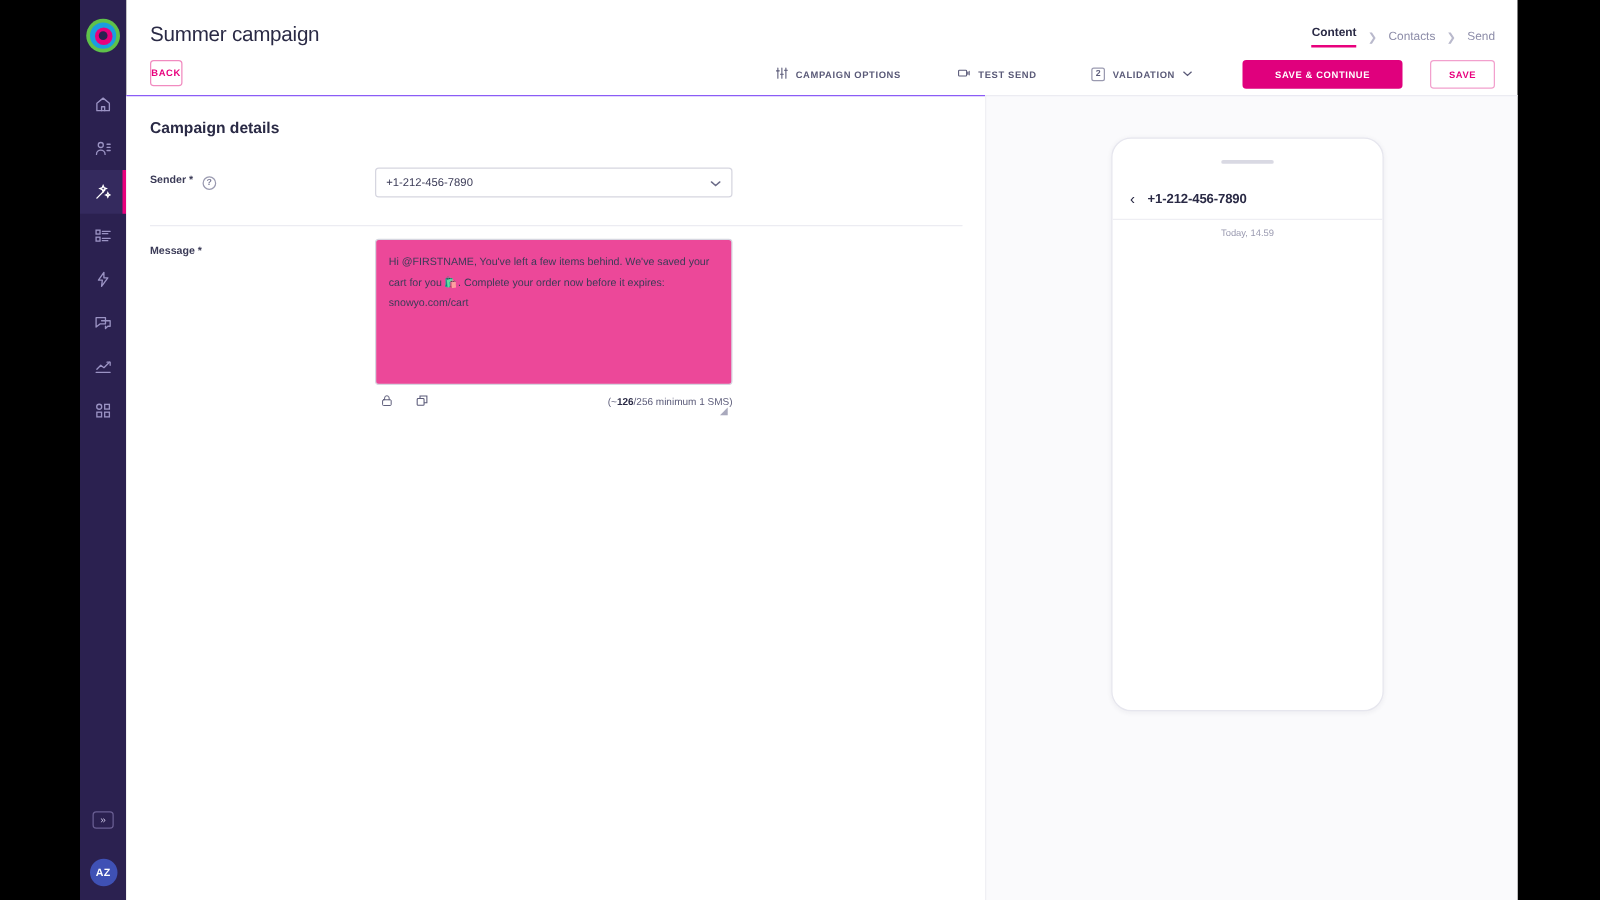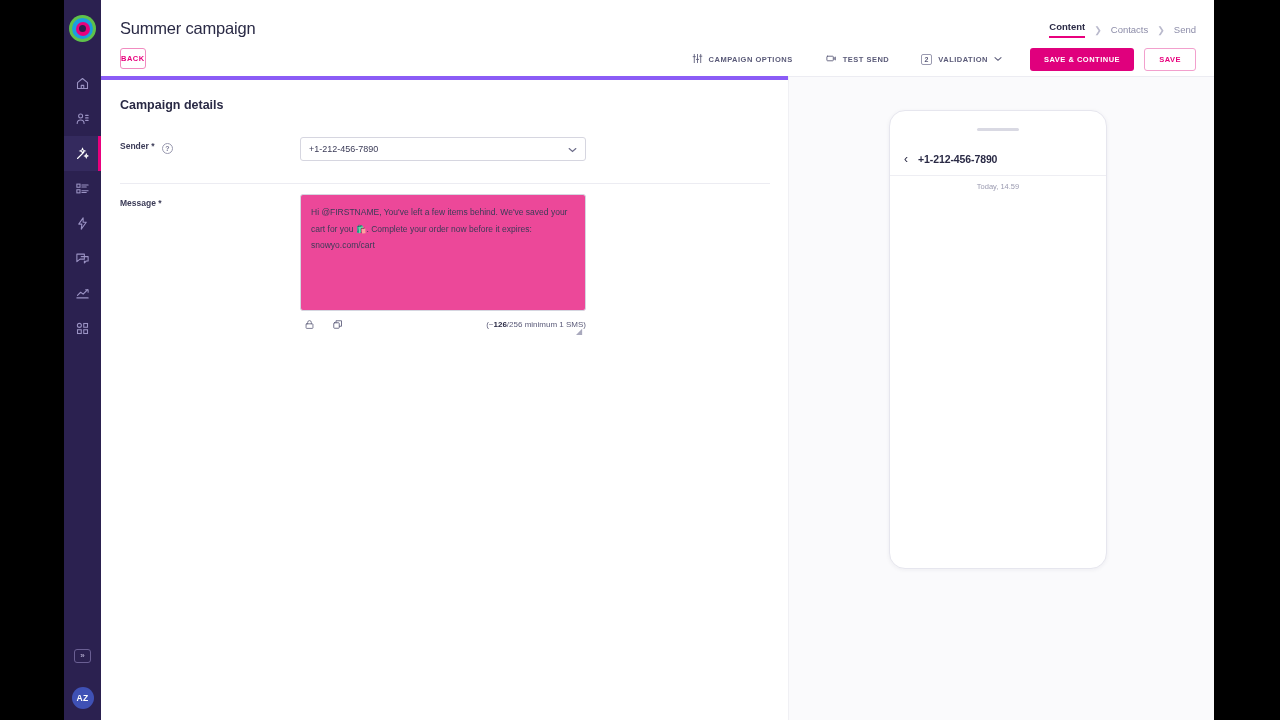--- a/index.html
+++ b/index.html
@@ -83,47 +83,47 @@
   }
   .bc-item { cursor: pointer; }
   .bc-item.active {
     color: #2a2a45; font-weight: bold;
     border-bottom: 2px solid #e8007d; padding-bottom: 4px;
   }
   .bc-sep { color: #b9b9cc; font-size: 9px; }
 
   .actions {
     position: absolute; right: 18px; top: 48px;
-    display: flex; align-items: center; gap: 0px;
+    display: flex; align-items: center; gap: 12px;
   }
   .act {
     display: flex; align-items: center; gap: 6px;
     color: #5a5a78; font-size: 7.5px; font-weight: bold; letter-spacing: .5px;
     cursor: pointer; padding: 0 16px;
   }
   .badge-box {
     border: 1px solid #9a9ab0; border-radius: 2px; color: #5a5a78;
     font-size: 7px; font-weight: bold; width: 11px; height: 11px;
     display: flex; align-items: center; justify-content: center;
   }
   .btn-primary {
     background: #e0007d; color: #fff; border: none; border-radius: 3px;
     font-size: 7.5px; font-weight: bold; letter-spacing: .5px;
-    padding: 7px 14px; cursor: pointer; margin-left: 12px;
+    padding: 7px 26px; cursor: pointer; margin-left: 12px;
   }
   .btn-outline {
     background: #fff; color: #e8007d; border: 1px solid #f2a0cd; border-radius: 3px;
     font-size: 7.5px; font-weight: bold; letter-spacing: .5px;
     padding: 6px 14px; cursor: pointer; margin-left: 10px;
   }
 
   
   .form-panel {
     position: absolute; left: 0; top: 76px; width: 687px; height: 644px;
-    background: #fff; border-top: 4px solid #8b5cf6;
+    background: #fff; border-top: 1px solid #8b5cf6;
   }
   .section-title {
     position: absolute; left: 19px; top: 18px;
     font-size: 12.5px; font-weight: bold; color: #2a2a45;
   }
   .row { position: absolute; left: 19px; width: 650px; }
   .row-sender { top: 57px; height: 47px; border-bottom: 1px solid #ececf2; }
   .row-message { top: 114px; }
   .field-label {
     position: absolute; left: 0; top: 4px;

